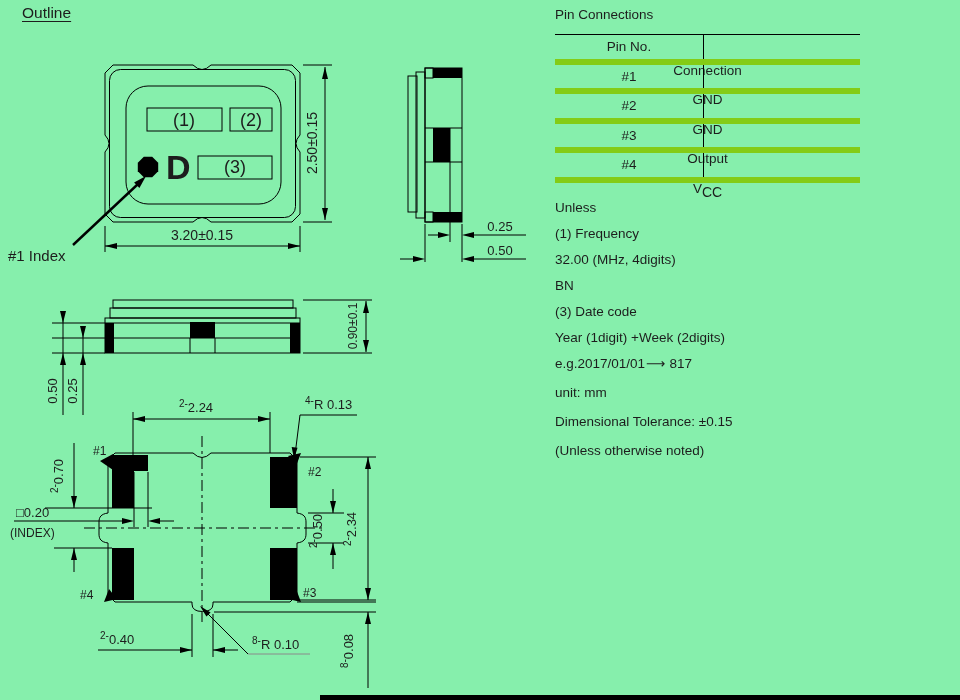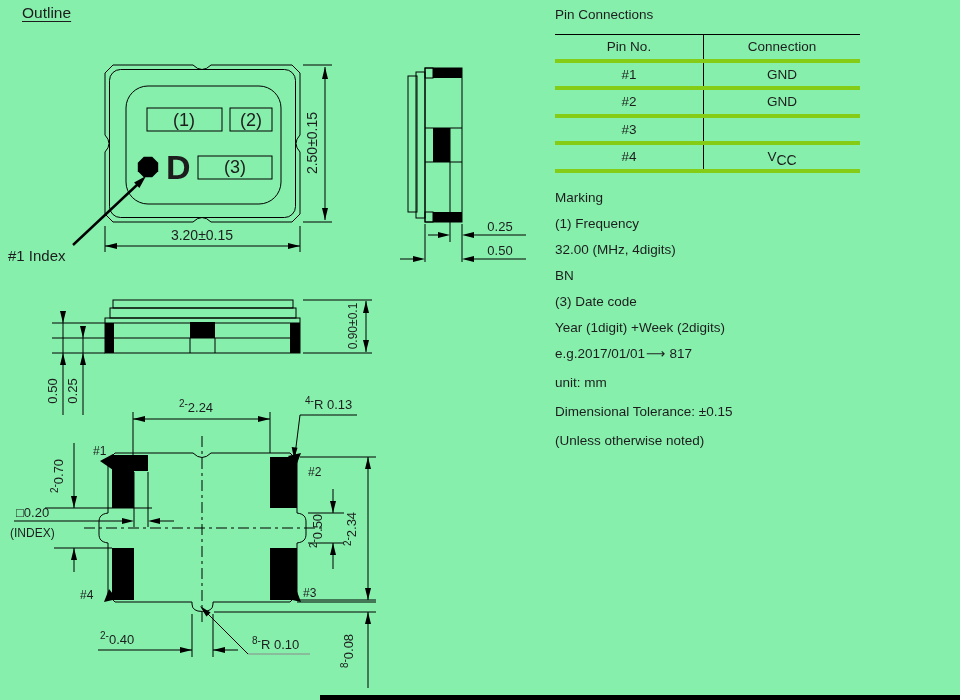--- a/index.html
+++ b/index.html
@@ -22,21 +22,21 @@
   svg .t14 { font-size:14px; }
   svg .t12 { font-size:12px; }
   svg .t15 { font-size:15px; }
   svg .t18 { font-size:18px; }
   svg .big { font-size:34px; font-weight:bold; }
   svg .sup { font-size:10px; }
 
   .right-col { position:absolute; left:555px; top:5px; width:305px; font-size:13.5px; }
   .pin-title { height:20px; line-height:20px; }
   .tbl { margin-top:9px; border-top:1px solid #000; }
-  .tr { display:flex; height:23.5px; line-height:23.5px; border-bottom:4px solid #84cc16; }
+  .tr { display:flex; height:23.5px; line-height:23.5px; border-bottom:6px solid #84cc16;flex-direction:column; }
   .td1 { width:148px; text-align:center; border-right:1px solid #000; }
   .td2 { flex:1; text-align:center; }
   .td2 sub { font-size:14px; }
   .mark-title { margin-top:15px; height:20px; line-height:20px; }
   .mk { margin-top:3px; }
   .mk-row { display:flex; line-height:26px;flex-direction:column; }
   .mk-label { width:163px; }
   .mk-value { flex:1; }
   .arrow-glyph { padding:0 4px 0 1px; }
   .foot { line-height:26px; margin-top:3px; }
@@ -246,28 +246,29 @@
       <div class="tr">
         <div class="td1">#1</div>
         <div class="td2">GND</div>
       </div>
       <div class="tr">
         <div class="td1">#2</div>
         <div class="td2">GND</div>
       </div>
       <div class="tr">
         <div class="td1">#3</div>
+        <div class="td2">Output</div>
       </div>
       <div class="tr">
         <div class="td1">#4</div>
         <div class="td2"><span>V</span><sub>CC</sub></div>
       </div>
     </div>
 
-    <div class="mark-title">Marking</div>
+    <div class="mark-title">Unless</div>
 
     <div class="mk">
       <div class="mk-row">
         <div class="mk-label">(1) Frequency</div>
         <div class="mk-value">32.00 (MHz, 4digits)</div>
       </div>
       <div class="mk-row">
         <div class="mk-value">BN</div>
       </div>
       <div class="mk-row">

